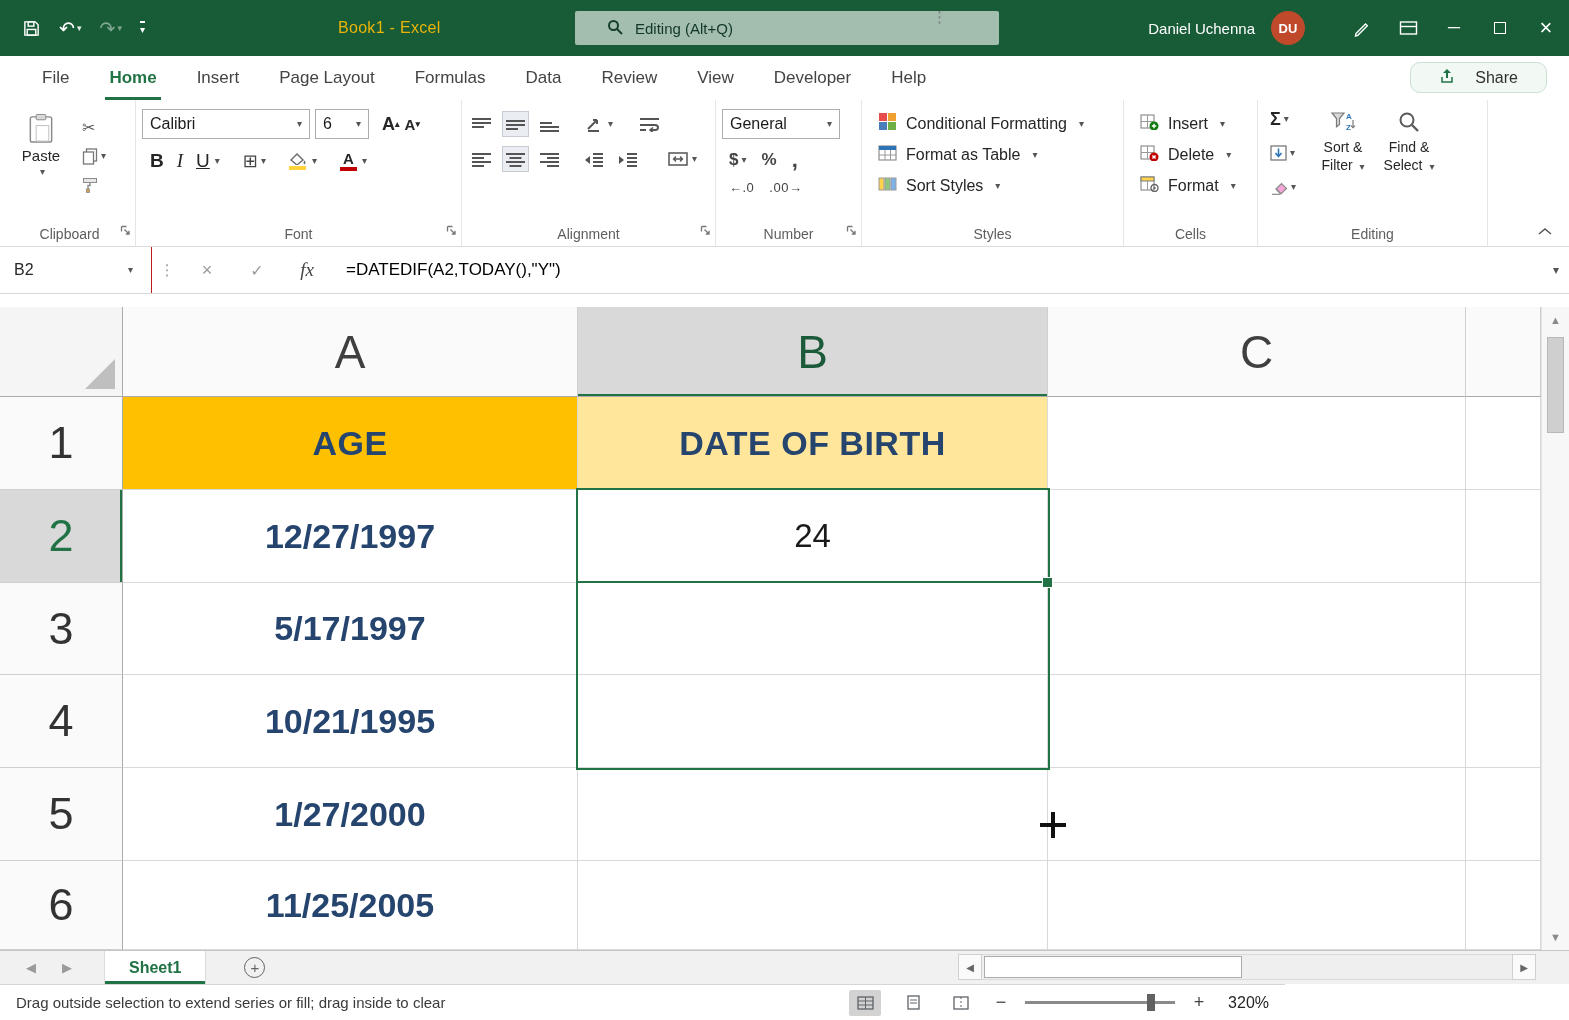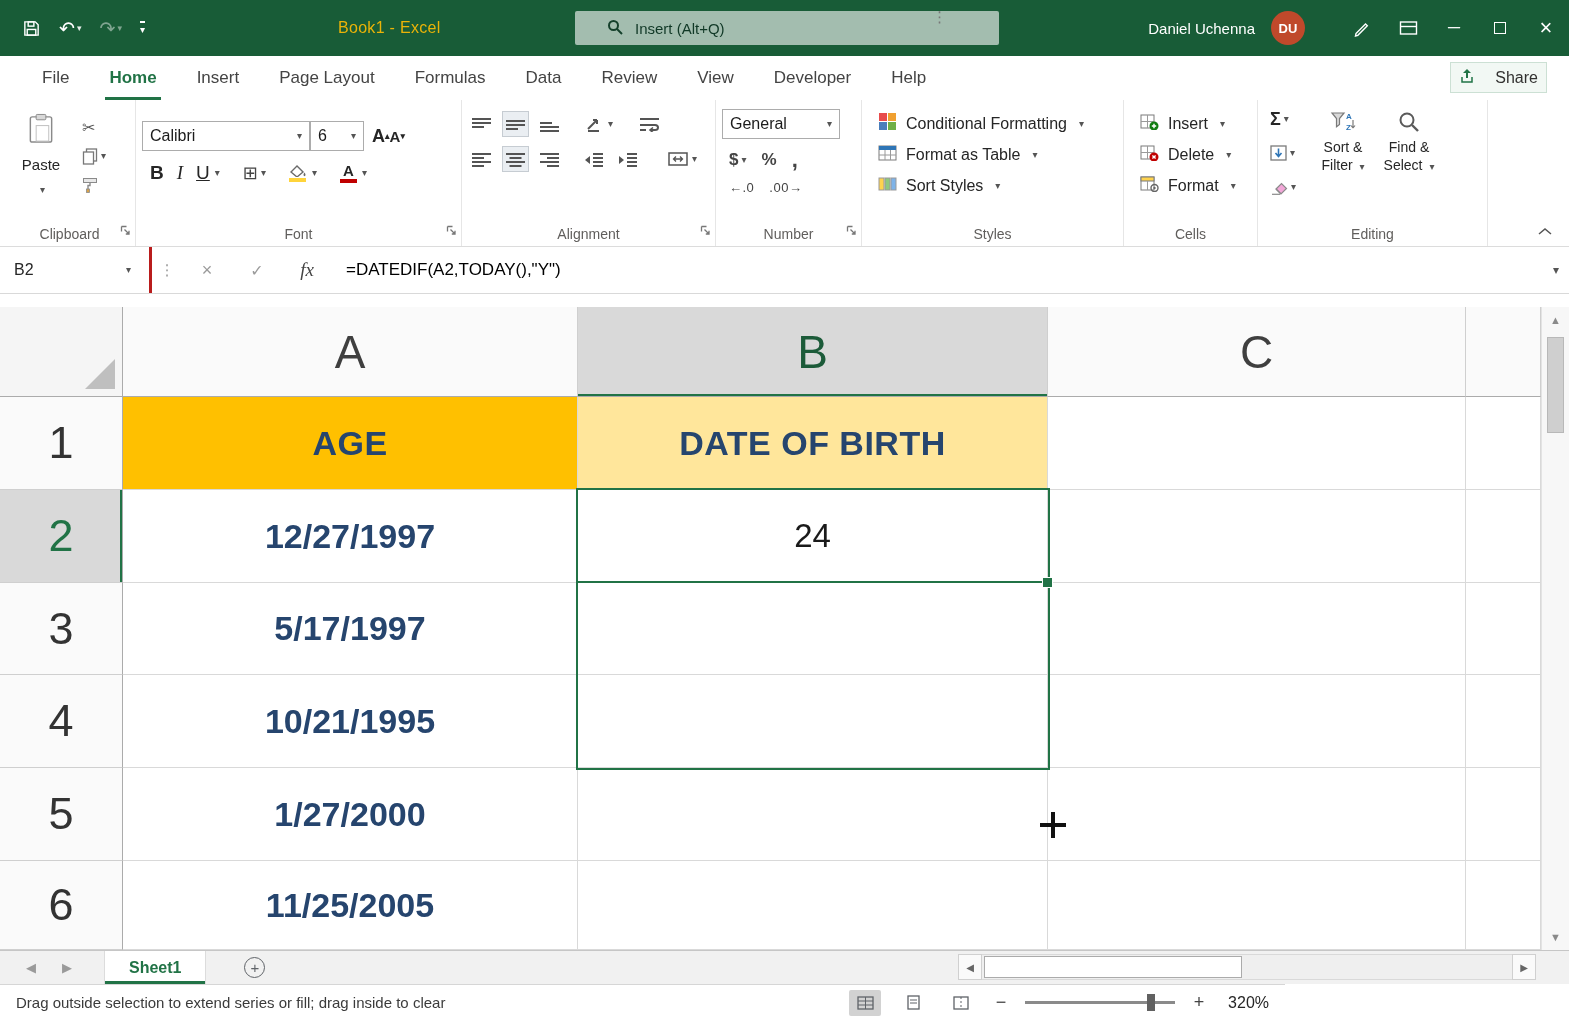--- a/index.html
+++ b/index.html
@@ -22,40 +22,40 @@
   .avatar{width:34px;height:34px;border-radius:50%;background:#C0492B;color:#fff;font-size:13px;font-weight:bold;display:flex;align-items:center;justify-content:center;margin-right:34px}
   .tb-btn{width:46px;height:56px;display:flex;align-items:center;justify-content:center}
   .winbtn{width:46px;height:56px;display:flex;align-items:center;justify-content:center;color:#fff;font-size:17px}
   .maxbox{width:12px;height:12px;border:1.5px solid #fff}
 
   
   .tabsrow{position:absolute;top:56px;left:0;right:0;height:44px;background:#fff;display:flex;align-items:stretch;padding-left:22px}
   .rtab{position:relative;display:flex;align-items:center;padding:0 20px;font-size:17px;color:#444}
   .rtab.active{color:#217346;font-weight:bold}
   .rtab.active::after{content:"";position:absolute;left:16px;right:16px;bottom:0;height:3px;background:#217346}
-  .sharebtn{position:absolute;right:22px;top:62px;height:31px;display:flex;align-items:center;gap:20px;padding:0 8px;background:#F2F8F4;border:1px solid #CCE0D4;border-radius:0;font-size:16px;color:#323130}
+  .sharebtn{position:absolute;right:22px;top:62px;height:31px;display:flex;align-items:center;gap:20px;padding:0 28px;background:#F2F8F4;border:1px solid #CCE0D4;border-radius:10px;font-size:16px;color:#323130}
 
   
   .ribbon{position:absolute;top:100px;left:0;right:0;height:147px;background:#fff;border-bottom:1px solid #DCDCDC;display:flex;padding:0 4px}
   .group{position:relative;border-right:1px solid #E6E6E6;padding:5px 6px 24px 6px;flex:0 0 auto}
   .glabel{position:absolute;bottom:4px;left:0;right:0;text-align:center;font-size:14px;color:#605E5C}
   .launch{position:absolute;right:4px;bottom:6px}
   .dd{font-size:10px;color:#555;margin-left:3px;line-height:1}
   .ctl{display:inline-flex;align-items:center;justify-content:center}
   .combo{height:30px;border:1px solid #ACACAC;display:flex;align-items:center;padding:0 7px;font-size:16px;color:#1b1b1b;background:#fff}
   .combo .dd{margin-left:auto}
   
   .g-clip{width:132px;display:flex}
-  .paste{width:62px;display:flex;flex-direction:column;align-items:center;padding-top:8px;gap:12px}
+  .paste{width:62px;display:flex;flex-direction:column;align-items:center;padding-top:8px;gap:3px}
   .paste .lbl{font-size:15px;color:#262626}
   .clip-mini{display:flex;flex-direction:column;gap:9px;margin-left:10px;padding-top:12px}
   .mini{height:20px;display:flex;align-items:center}
   
   .g-font{width:326px}
-  .frow1{display:flex;align-items:center;margin-top:16px}
+  .frow1{display:flex;align-items:center;gap:5px;margin-top:4px}
   .fname{width:168px}.fsize{width:54px}
   .fgrow{font-size:18px;color:#262626;font-weight:bold}
   .fgrow .tri{font-size:9px;vertical-align:super}
   .frow2{display:flex;align-items:center;gap:13px;margin-top:11px;padding-left:8px}
   .bld{font-size:19px;font-weight:bold;color:#262626}
   .itl{font-size:19px;font-style:italic;color:#262626;font-family:"Liberation Serif",serif}
   .unl{font-size:19px;text-decoration:underline;color:#262626}
   .colorbtn{display:inline-flex;flex-direction:column;align-items:center;line-height:1}
   .colorbar{width:17px;height:4px;margin-top:1px}
   .bar-yellow{background:#FFD43B}.bar-red{background:#C00000}
@@ -80,21 +80,21 @@
   .g-edit{width:230px;display:flex;padding-top:6px}
   .editmini{width:46px;display:flex;flex-direction:column;gap:8px;padding-left:6px}
   .editmini .mrow{height:26px;display:flex;align-items:center}
   .sigma{font-size:18px;color:#262626;font-weight:bold}
   .bigbtn{width:66px;display:flex;flex-direction:column;align-items:center;text-align:center;font-size:14px;color:#262626;padding-top:4px;line-height:1.25}
   .bigbtn svg{margin-bottom:3px}
   .collapse-ribbon{position:absolute;right:16px;bottom:6px}
 
   
   .fbar{position:absolute;top:247px;left:0;right:0;height:47px;background:#fff;border-bottom:1px solid #D9D9D9;display:flex;align-items:center}
-  .namebox{width:152px;height:100%;display:flex;align-items:center;padding:0 18px 0 14px;font-size:16px;color:#262626;border-right:3px solid #b91c1c}
+  .namebox{width:152px;height:100%;display:flex;align-items:center;padding:0 18px 0 14px;font-size:16px;color:#262626;border-right:1px solid #b91c1c}
   .namebox .dd{margin-left:auto}
   .fdots{width:30px;text-align:center;color:#9a9a9a;font-size:15px}
   .fbtn{width:50px;height:100%;display:flex;align-items:center;justify-content:center;font-size:18px;color:#9a9a9a}
   .fxbtn{font-family:"Liberation Serif",serif;font-style:italic;color:#444;font-size:19px}
   .formulatext{flex:1;padding-left:14px;font-size:17px;color:#000}
   .fexpand{position:absolute;right:10px;top:0;height:100%;display:flex;align-items:center}
 
   
   .sheet{position:absolute;left:0;top:307px;width:1541px;height:643px;display:grid;grid-template-columns:123px 455px 470px 418px 75px;grid-template-rows:90px 93px 93px 92px 93px 93px 89px;background:#fff}
   .corner{background:#F5F5F5;border-right:1px solid #ABABAB;border-bottom:1px solid #ABABAB;position:relative}
@@ -174,21 +174,21 @@
 
     <div class="tb-title">Book1  -  Excel</div>
 
     <div class="searchbox">
       <span class="ic">
         <svg width="16" height="16" viewBox="0 0 16 16">
             <circle cx="6.5" cy="6.5" r="4.5" fill="none" stroke="#14402B" stroke-width="2"></circle>
             <line x1="10" y1="10" x2="15" y2="15" stroke="#14402B" stroke-width="2"></line>
           </svg>
       </span>
-      <span>Insert (Alt+Q)</span>
+      <span>Editing (Alt+Q)</span>
     </div>
 
     <div class="tb-right">
       <span class="username">Daniel Uchenna</span>
       <span class="avatar">DU</span>
       <span class="tb-btn">
         <svg width="18" height="18" viewBox="0 0 18 18">
             <path d="M3 14.5 L12.5 5 l1.8 1.8 L4.8 16.3 2.5 17z" fill="none" stroke="#fff" stroke-width="1.4"></path>
           </svg>
       </span>

